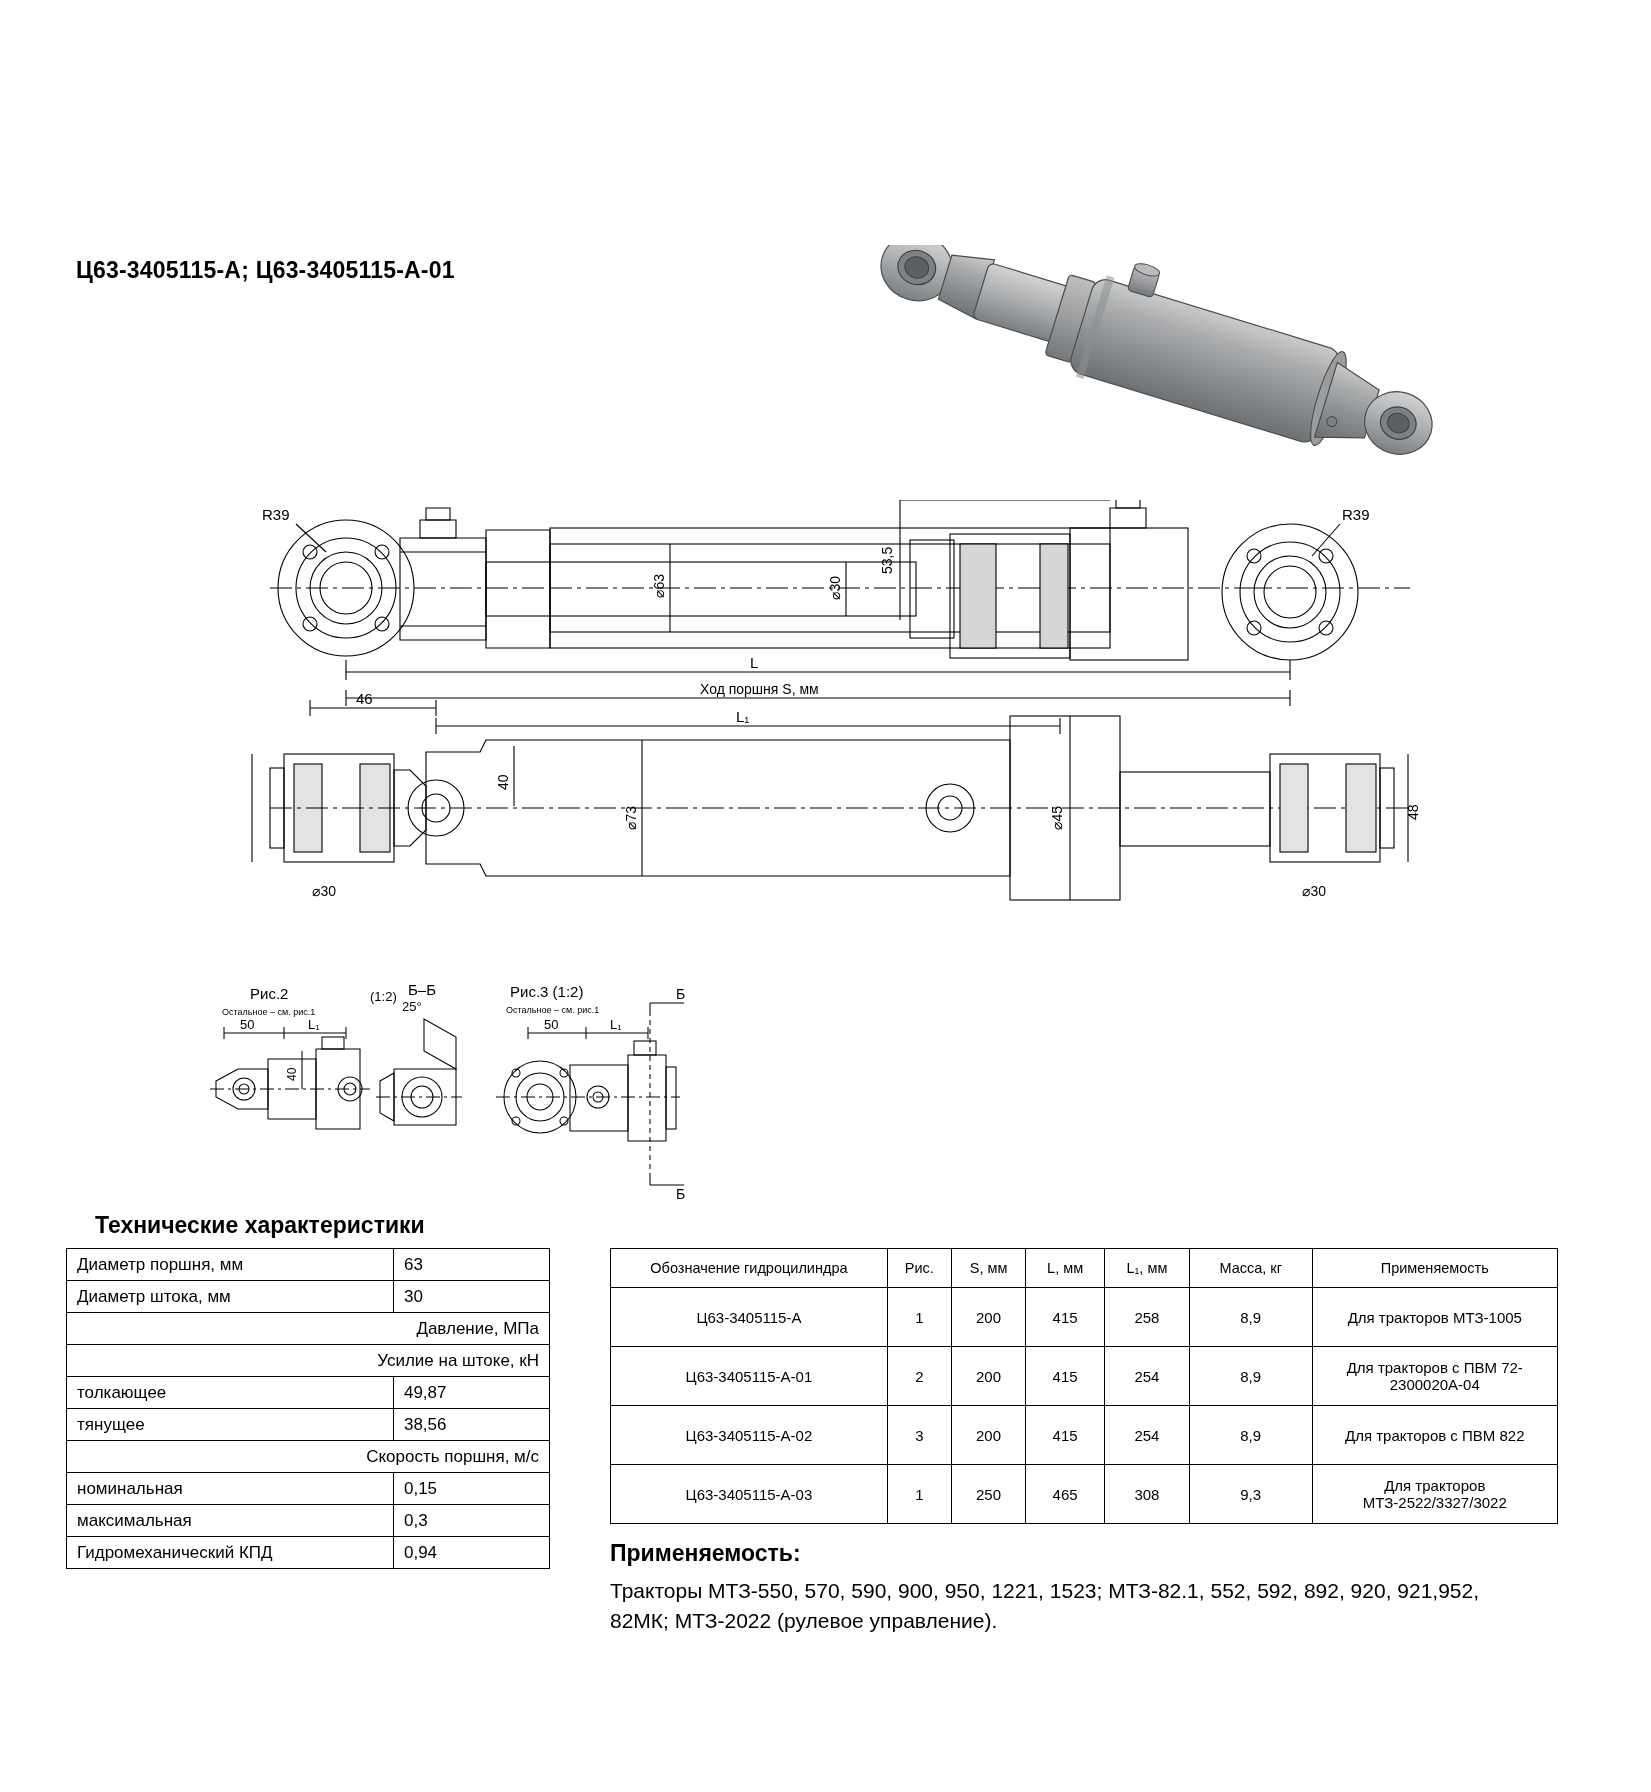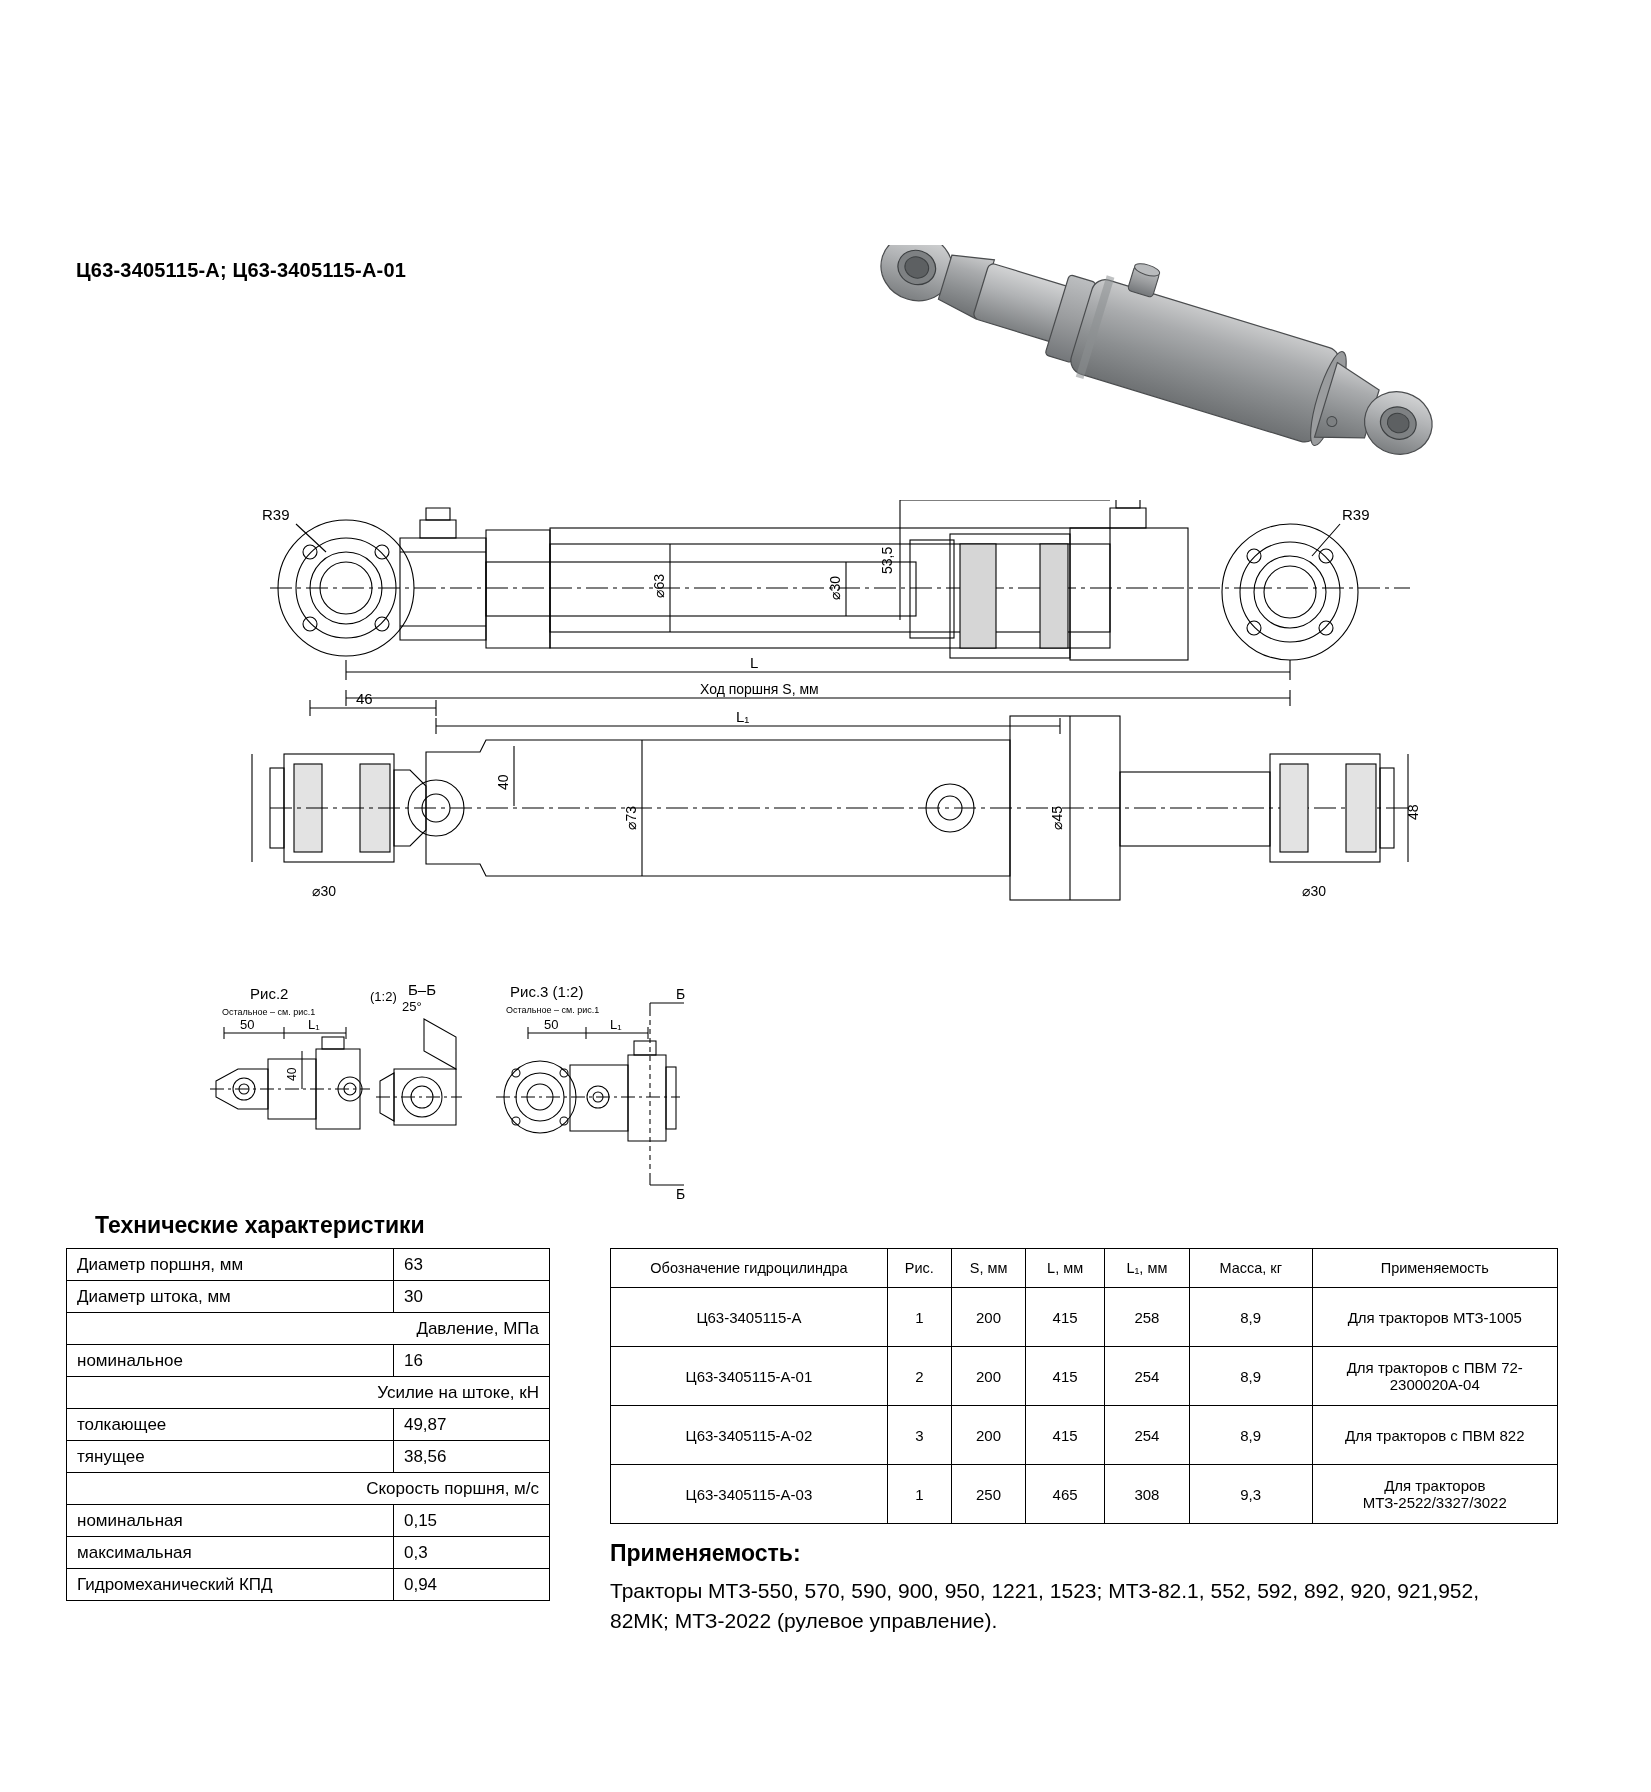--- a/index.html
+++ b/index.html
@@ -4,21 +4,21 @@
 <style>
   html,body{margin:0;padding:0;}
   body{
     width:1651px;height:1792px;background:#ffffff;
     font-family:"Liberation Sans", sans-serif;
     color:#000;position:relative;overflow:hidden;
   }
   .page{position:relative;width:1651px;height:1792px;}
 
   
-  .title-block{position:absolute;left:76px;top:252px;font-weight:bold;font-size:20px;line-height:37px;letter-spacing:0.2px;}
+  .title-block{position:absolute;left:76px;top:252px;font-weight:bold;font-size:23px;line-height:37px;letter-spacing:0.2px;}
   .title-line{white-space:nowrap;}
 
   
   .render{position:absolute;left:820px;top:245px;width:640px;height:240px;}
 
   
   .drawing{position:absolute;left:250px;top:500px;width:1180px;height:700px;}
   .drawing svg{display:block;}
 
   .subviews{position:absolute;left:210px;top:985px;width:560px;height:220px;}
@@ -313,24 +313,20 @@
           <td class="value">63</td>
         </tr>
       <tr>
           <td class="label">Диаметр штока, мм</td>
           <td class="value">30</td>
         </tr>
       <tr>
           <td class="section" colspan="2">Давление, МПа</td>
         </tr>
       <tr>
-          <td class="label">номинальное</td>
-          <td class="value">16</td>
-        </tr>
-      <tr>
           <td class="section" colspan="2">Усилие на штоке, кН</td>
         </tr>
       <tr>
           <td class="label">толкающее</td>
           <td class="value">49,87</td>
         </tr>
       <tr>
           <td class="label">тянущее</td>
           <td class="value">38,56</td>
         </tr>

